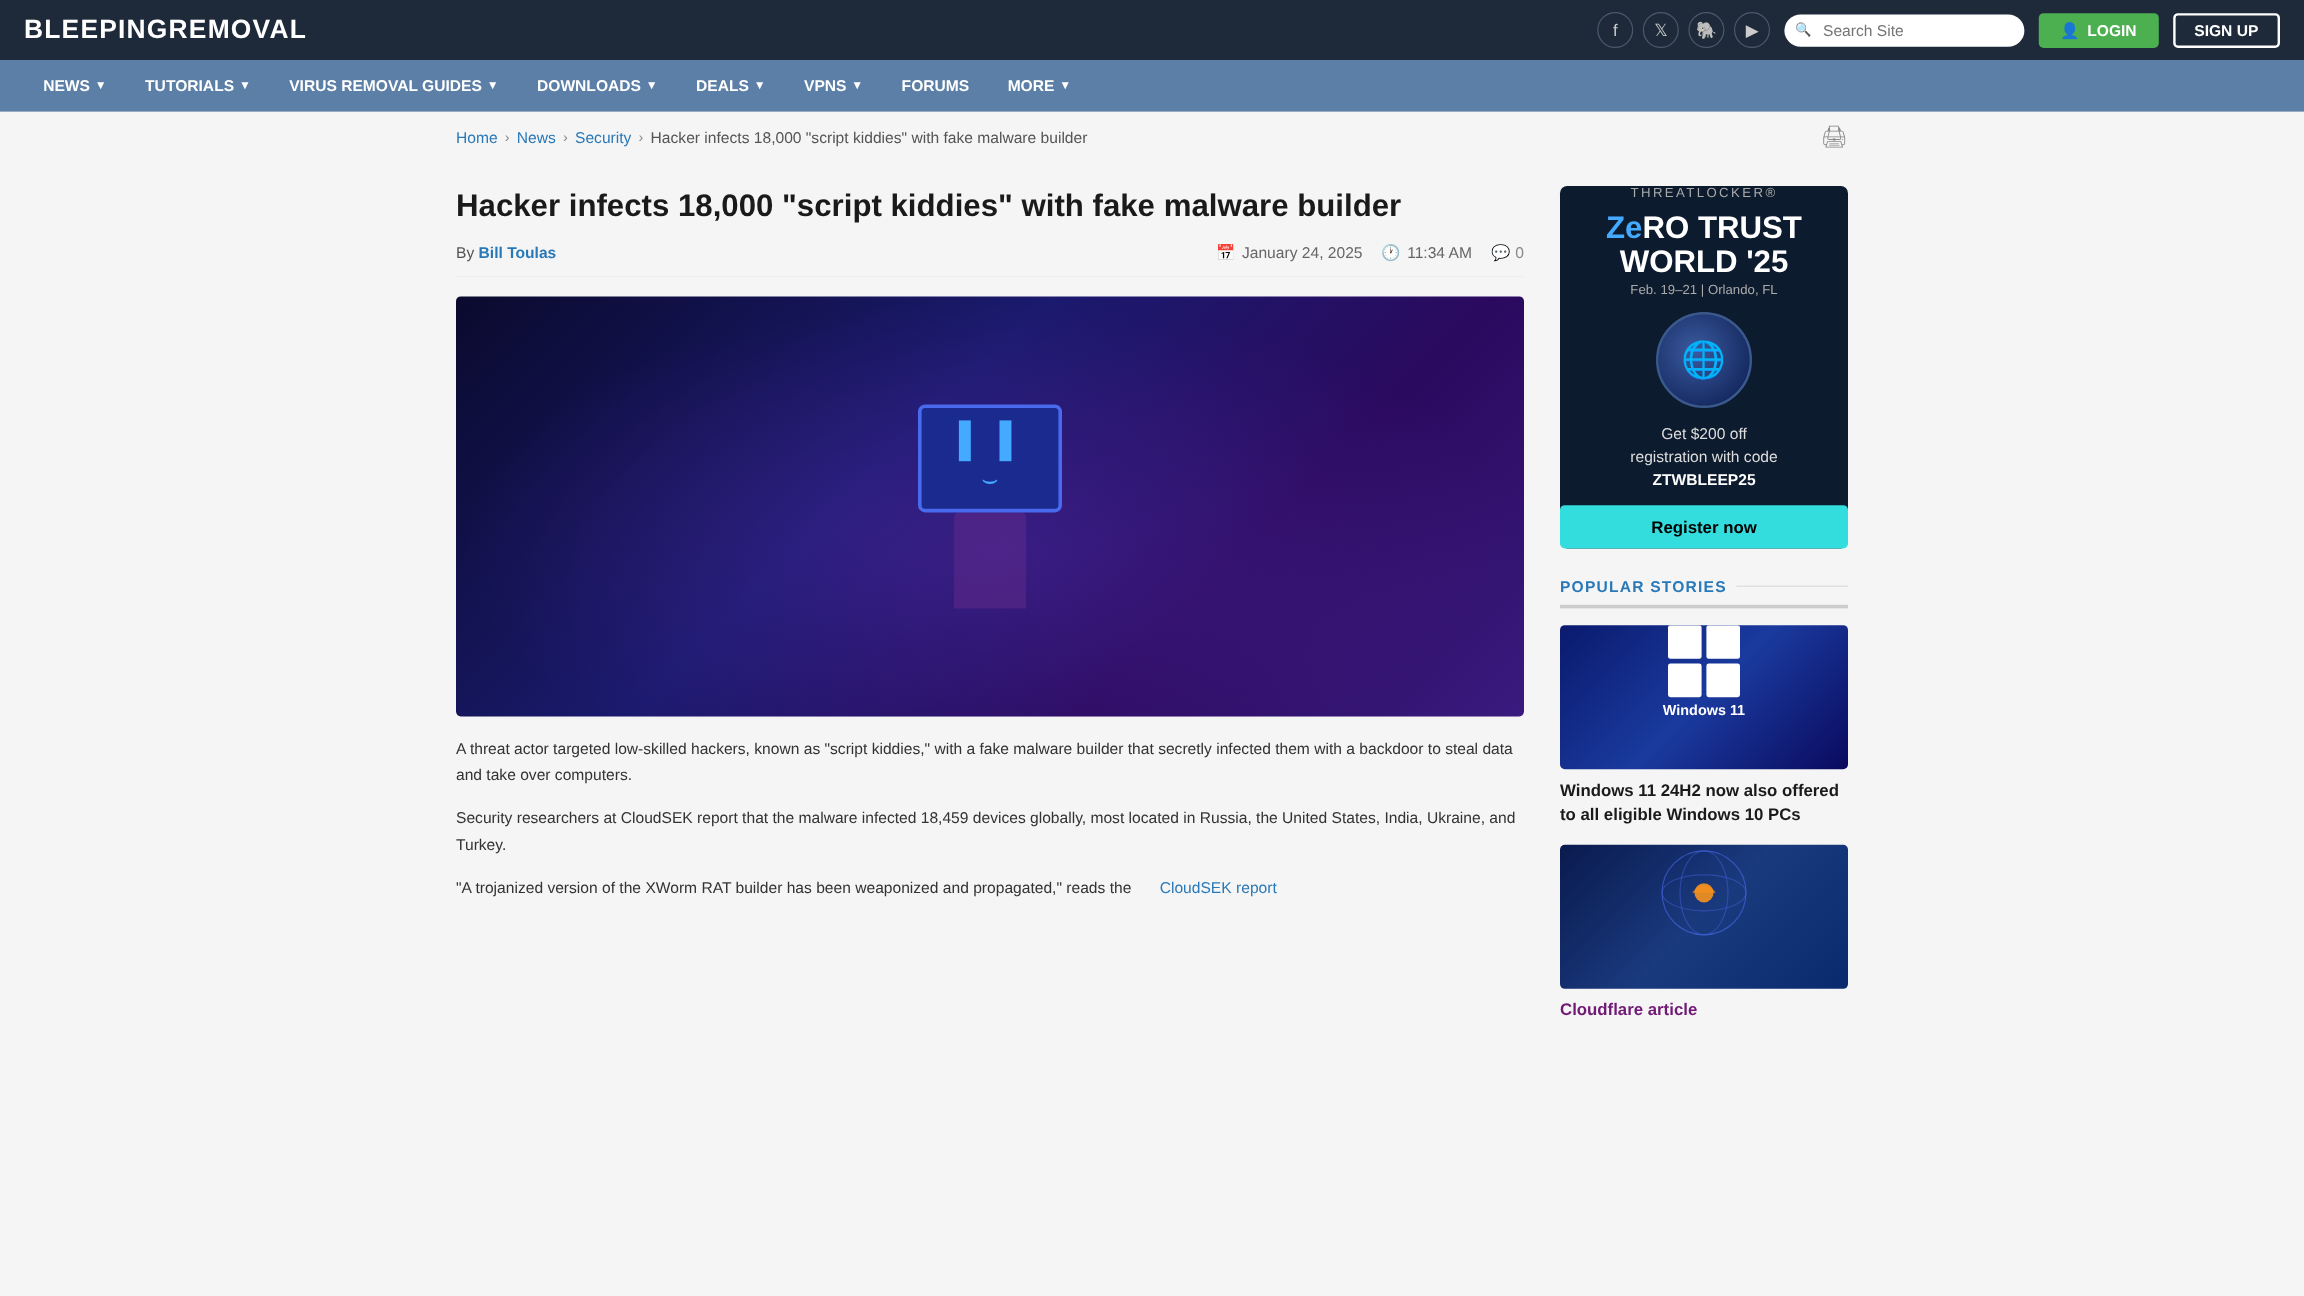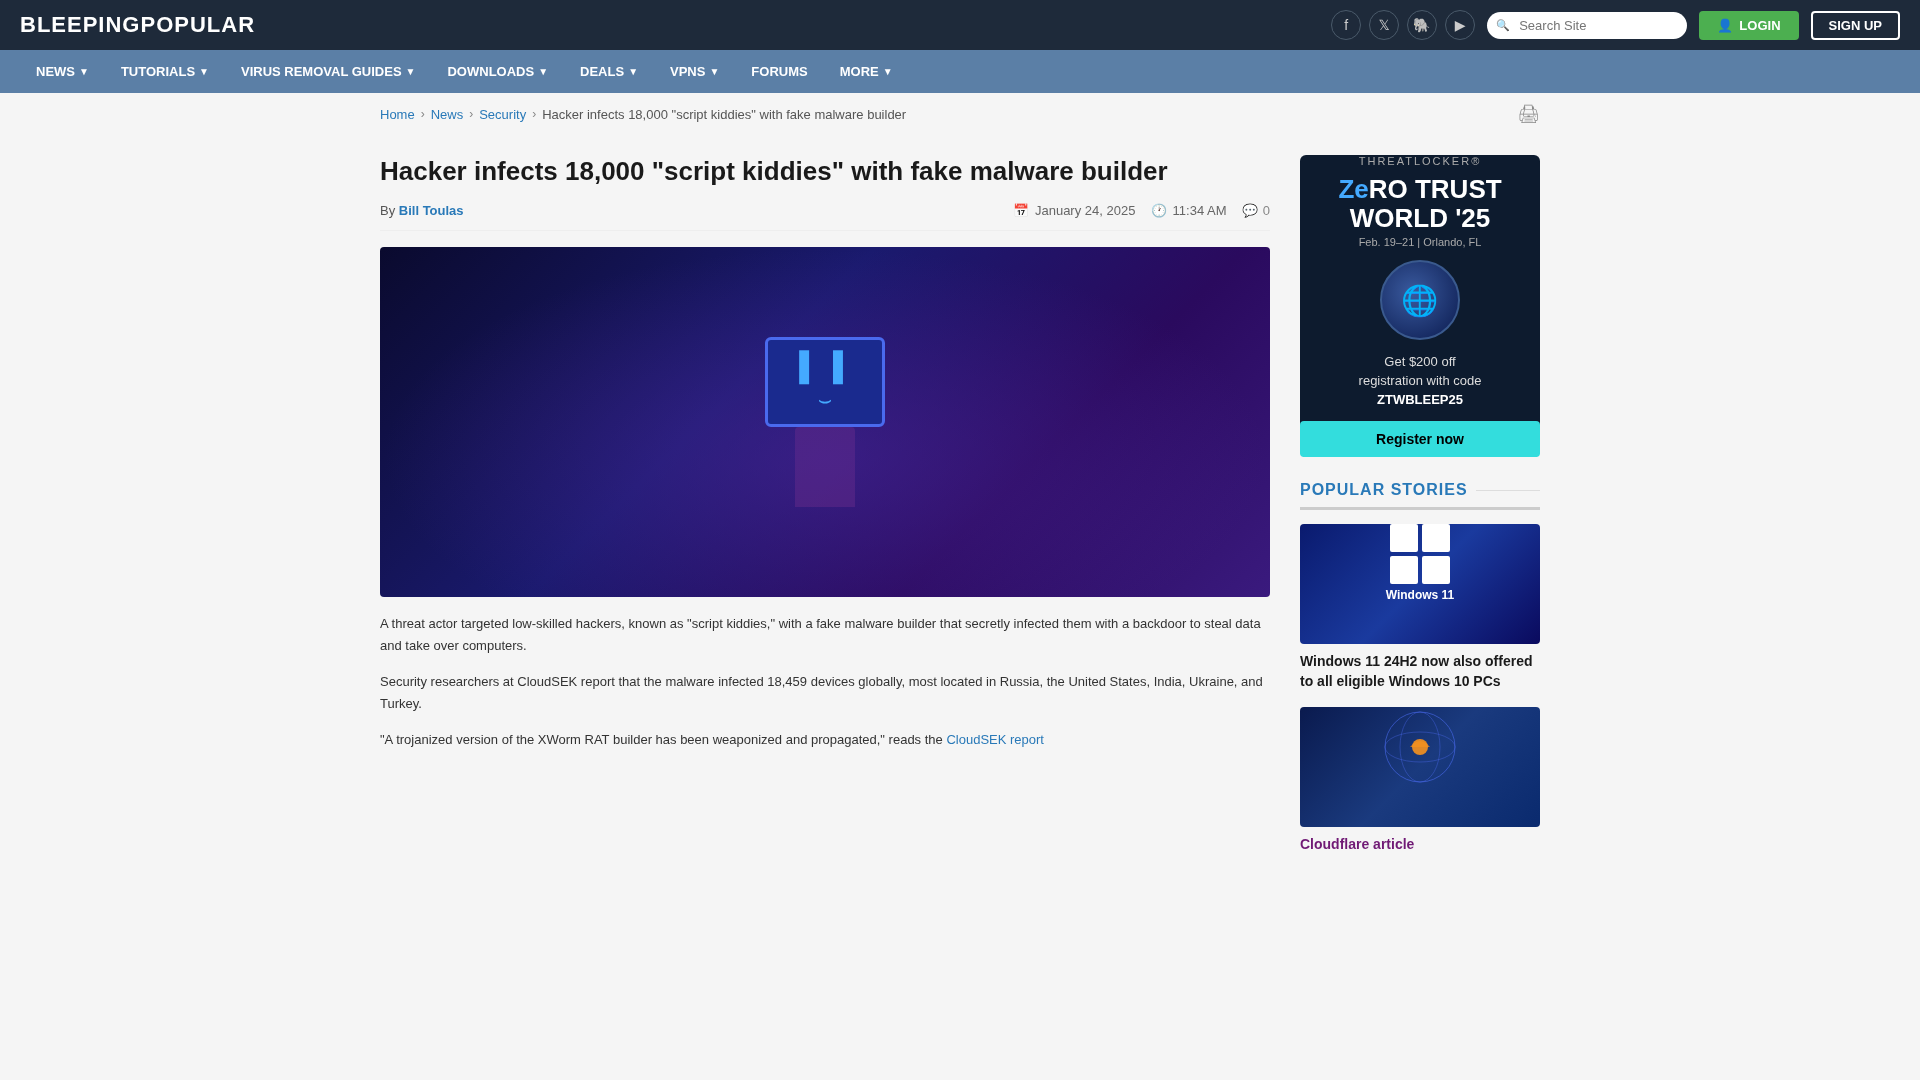--- a/index.html
+++ b/index.html
@@ -232,20 +232,21 @@
       font-size: 13px;
       line-height: 1.7;
       color: #333;
     }
     .article-body p {
       margin-bottom: 14px;
     }
     .article-body a {
       color: #2979b8;
       text-decoration: none;
+      margin-left: 20px;
     }
 
     
     .sidebar {
       width: 240px;
       flex-shrink: 0;
     }
     .ad-banner {
       background: #0d1b2e;
       border-radius: 6px;
@@ -306,21 +307,21 @@
       border: none;
       padding: 10px 24px;
       border-radius: 4px;
       cursor: pointer;
       font-size: 14px;
       font-weight: bold;
       width: 100%;
     }
 
     .popular-stories-title {
-      font-size: 16px;
+      font-size: 13px;
       font-weight: bold;
       color: #2979b8;
       letter-spacing: 1px;
       border-bottom: 3px solid #ccc;
       padding-bottom: 8px;
       margin-bottom: 14px;
       display: flex;
       align-items: center;
       gap: 8px;
     }
@@ -378,21 +379,21 @@
       display: flex;
       flex-direction: column;
       align-items: center;
     }
   </style>
 </head>
 <body>
 
 <header class="top-header">
   <div class="logo">
-    <span>BLEEPING</span><span>POPULAR</span>
+    <span>BLEEPING</span><span>REMOVAL</span>
   </div>
   <div class="header-right">
     <div class="social-icons">
       <div class="social-icon">f</div>
       <div class="social-icon">𝕏</div>
       <div class="social-icon">🐘</div>
       <div class="social-icon">▶</div>
     </div>
     <div class="search-wrapper">
       <input class="search-box" type="text" placeholder="Search Site" style="">

